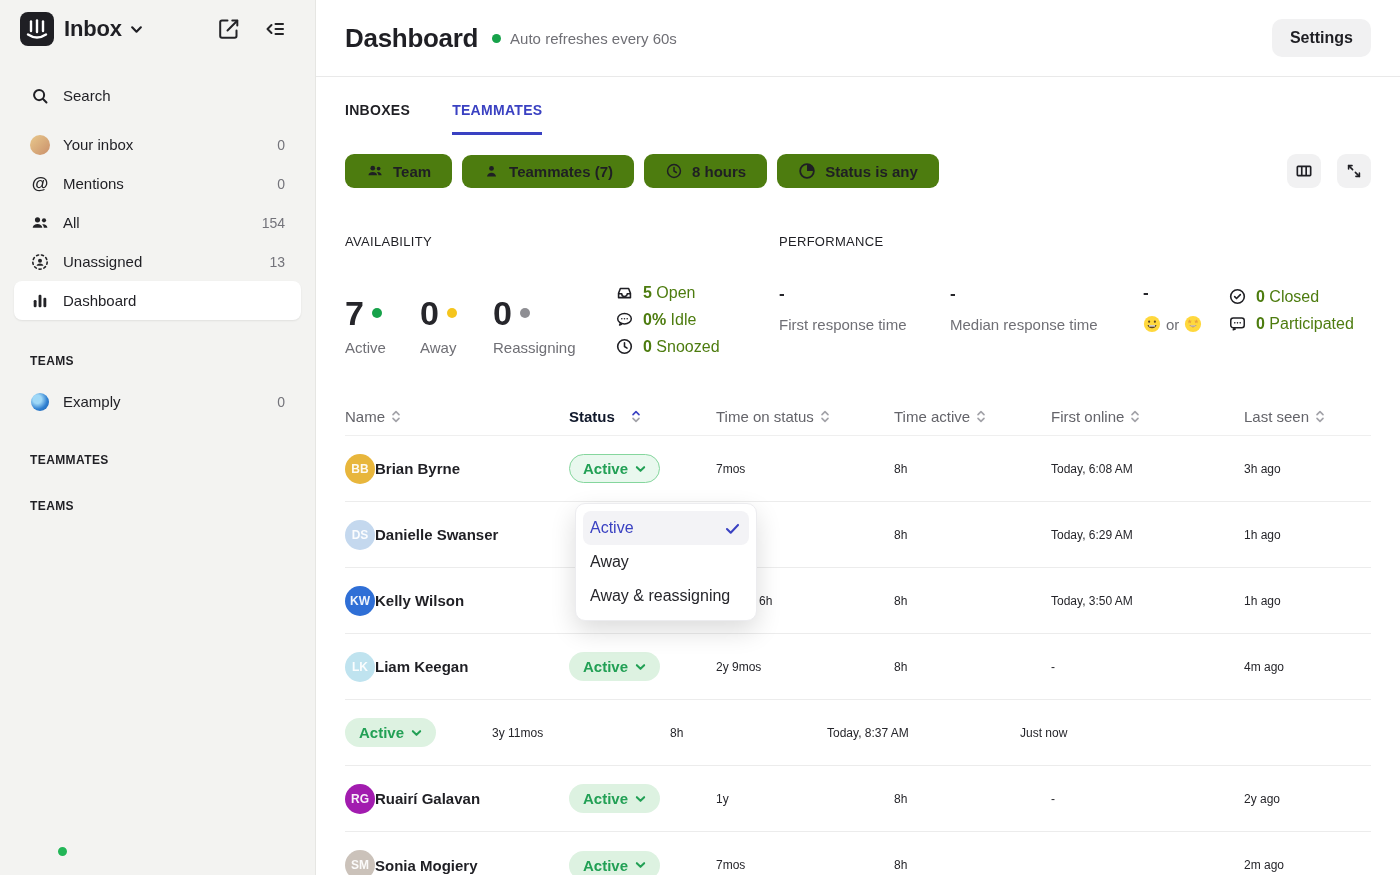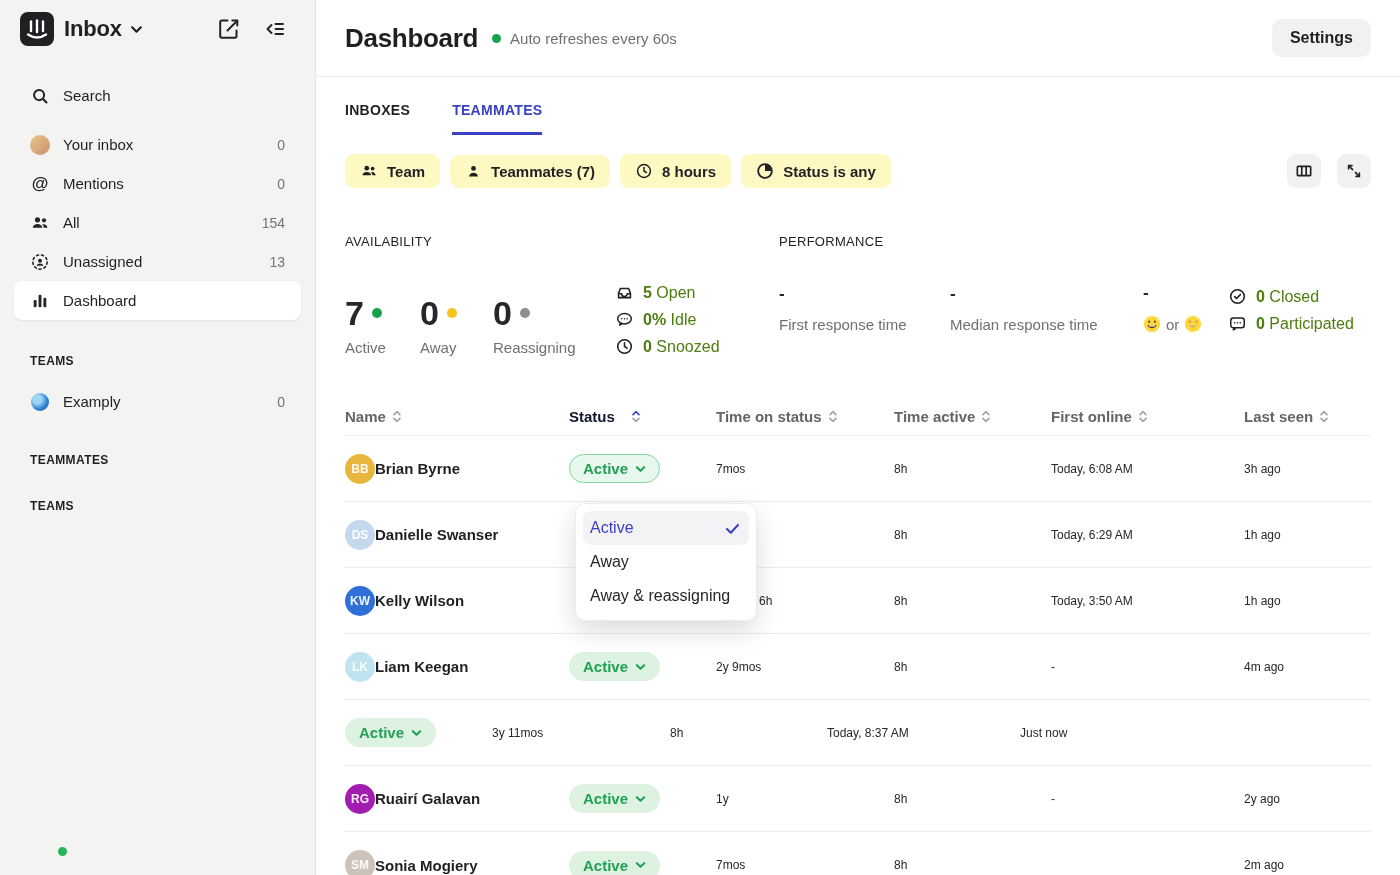--- a/index.html
+++ b/index.html
@@ -39,21 +39,21 @@
   .refresh-dot { width:9px; height:9px; border-radius:50%; background:#17a24a; margin-left:14px; }
   .refresh-note { margin-left:9px; font-size:15px; color:#6f6f75; }
   .settings-btn { margin-left:auto; background:#f1f1f2; border:none; border-radius:10px; padding:10px 18px; font-size:16px; font-weight:600; color:#1f1f24; font-family:inherit; cursor:pointer; }
 
   .content { padding:0 29px; }
   .tabs { display:flex; gap:42px; margin-top:25px; }
   .tab { font-size:14px; font-weight:700; letter-spacing:.3px; color:#1f1f24; padding-bottom:14px; border-bottom:3px solid transparent; cursor:pointer; }
   .tab.active { color:#3a41c2; border-bottom-color:#3a41c2; }
 
   .filter-row { display:flex; align-items:center; margin-top:19px; }
-  .chip { display:inline-flex; align-items:center; gap:9px; background:#fef9c3; border-radius:9px; padding:8px 15px; font-size:15px; font-weight:600; color:#1f1f24; margin-right:10px; cursor:pointer; }
+  .chip { display:inline-flex; align-items:center; gap:9px; background:#4d7c0f; border-radius:9px; padding:8px 21px; font-size:15px; font-weight:600; color:#1f1f24; margin-right:10px; cursor:pointer; }
   .chip svg { display:block; }
   .view-btns { margin-left:auto; display:flex; gap:16px; }
   .icon-btn { width:34px; height:34px; border-radius:9px; background:#f1f1f2; display:flex; align-items:center; justify-content:center; color:#1f1f24; cursor:pointer; }
 
   
   .stats-row { display:flex; margin-top:46px; }
   .sec-title { font-size:13px; font-weight:400; letter-spacing:.3px; }
   .avail-col { width:434px; flex:none; }
   .perf-col { flex:1; }
   .sec-body { display:flex; align-items:flex-end; margin-top:34px; }
@@ -66,21 +66,21 @@
   .dash-stat .num { font-size:17px; font-weight:700; color:#26262b; }
   .dash-stat .lbl { margin-top:12px; font-size:15px; color:#6f6f75; display:flex; align-items:center; gap:5px; }
   .metric-list { display:flex; flex-direction:column; gap:8px; }
   .metric { display:flex; align-items:center; gap:9px; font-size:16px; color:#4d7c0f; }
   .metric .m-ic { width:19px; height:19px; display:flex; color:#1f1f24; flex:none; }
   .metric b { font-weight:700; }
 
   
   .table { margin-top:50px; }
   .thead { display:flex; align-items:center; height:30px; border-bottom:1px solid #efefef; padding-bottom:8px; }
-  .th { display:flex; align-items:center; gap:6px; font-size:15px; color:#64646a; cursor:pointer;font-weight:bold; }
+  .th { display:flex; align-items:center; gap:6px; font-size:15px; color:#64646a; cursor:pointer; }
   .th.sorted { color:#0f172a; font-weight:600;gap:16px; }
   .col-name { width:224px; flex:none; }
   .col-status { width:147px; flex:none; }
   .col-tos { width:178px; flex:none; }
   .col-active { width:157px; flex:none; }
   .col-first { width:193px; flex:none; }
   .col-last { flex:1; }
   .trow { display:flex; align-items:center; height:66px; border-bottom:1px solid #ececec; }
   .trow:last-child { border-bottom:none; }
   .name-cell { display:flex; align-items:center; }

